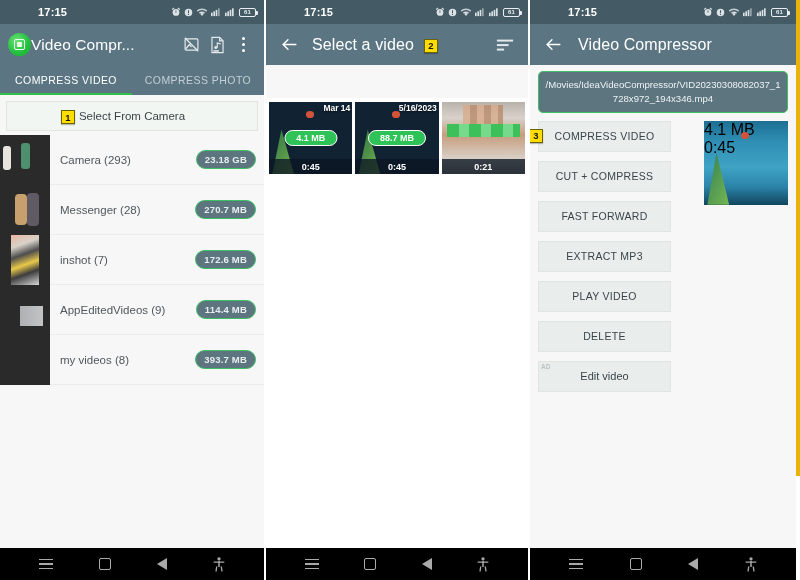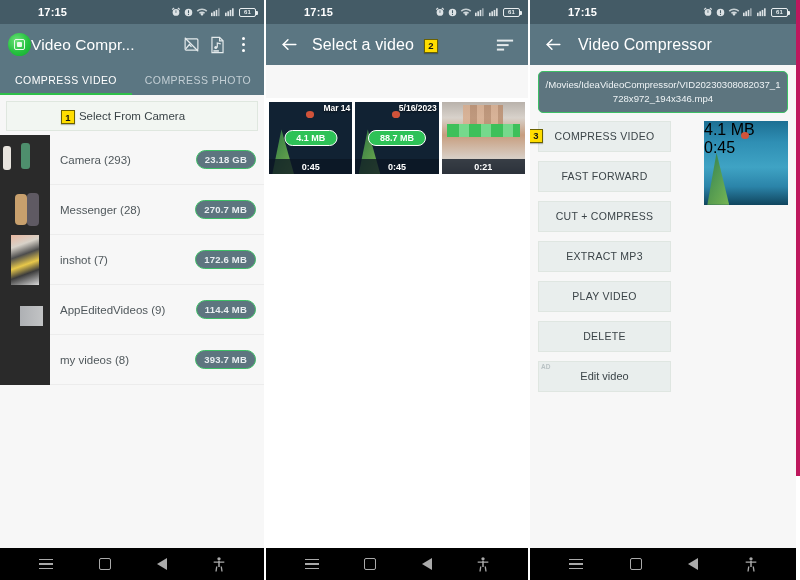--- a/index.html
+++ b/index.html
@@ -2,21 +2,21 @@
 <html><head>
 <meta charset="utf-8">
 <style>
   * { box-sizing: border-box; margin: 0; padding: 0; }
   html, body {
     width: 800px; height: 580px;
     background: #ffffff;
     font-family: "Liberation Sans", sans-serif;
     overflow: hidden;
   }
-  .stage { width: 800px; height: 476px; display: flex; background:#be185d; }
+  .stage { width: 800px; height: 476px; display: flex; background:#eab308; }
   .panel { position: relative; height: 580px; background:#f7f7f7;
            display:flex; flex-direction:column; overflow:hidden; }
   .panel.p1 { width: 264px; }
   .panel.p2 { width: 266px; border-left:2px solid #ffffff; border-right:2px solid #ffffff;}
   .panel.p3 { width: 266px; }
 
   
   .statusbar {
     height: 24px; background:#445b66; color:#ffffff;
     display:flex; align-items:center; flex:0 0 24px;
@@ -447,24 +447,24 @@
 
     <div class="pathbox">/Movies/IdeaVideoCompressor/VID20230308082037_1728x972_194x346.mp4</div>
 
     <div class="p3-main">
       <div class="btncol">
         <div class="abtn">
           <span class="badge" style="left:-10px; top:7px;">3</span>
           <span>COMPRESS VIDEO</span>
         </div>
         <div class="abtn">
-            <span>FAST FORWARD</span>
+            <span>CUT + COMPRESS</span>
           </div>
         <div class="abtn">
-            <span>CUT + COMPRESS</span>
+            <span>FAST FORWARD</span>
           </div>
         <div class="abtn">
             <span>EXTRACT MP3</span>
           </div>
         <div class="abtn">
             <span>PLAY VIDEO</span>
           </div>
         <div class="abtn">
             <span>DELETE</span>
           </div>

